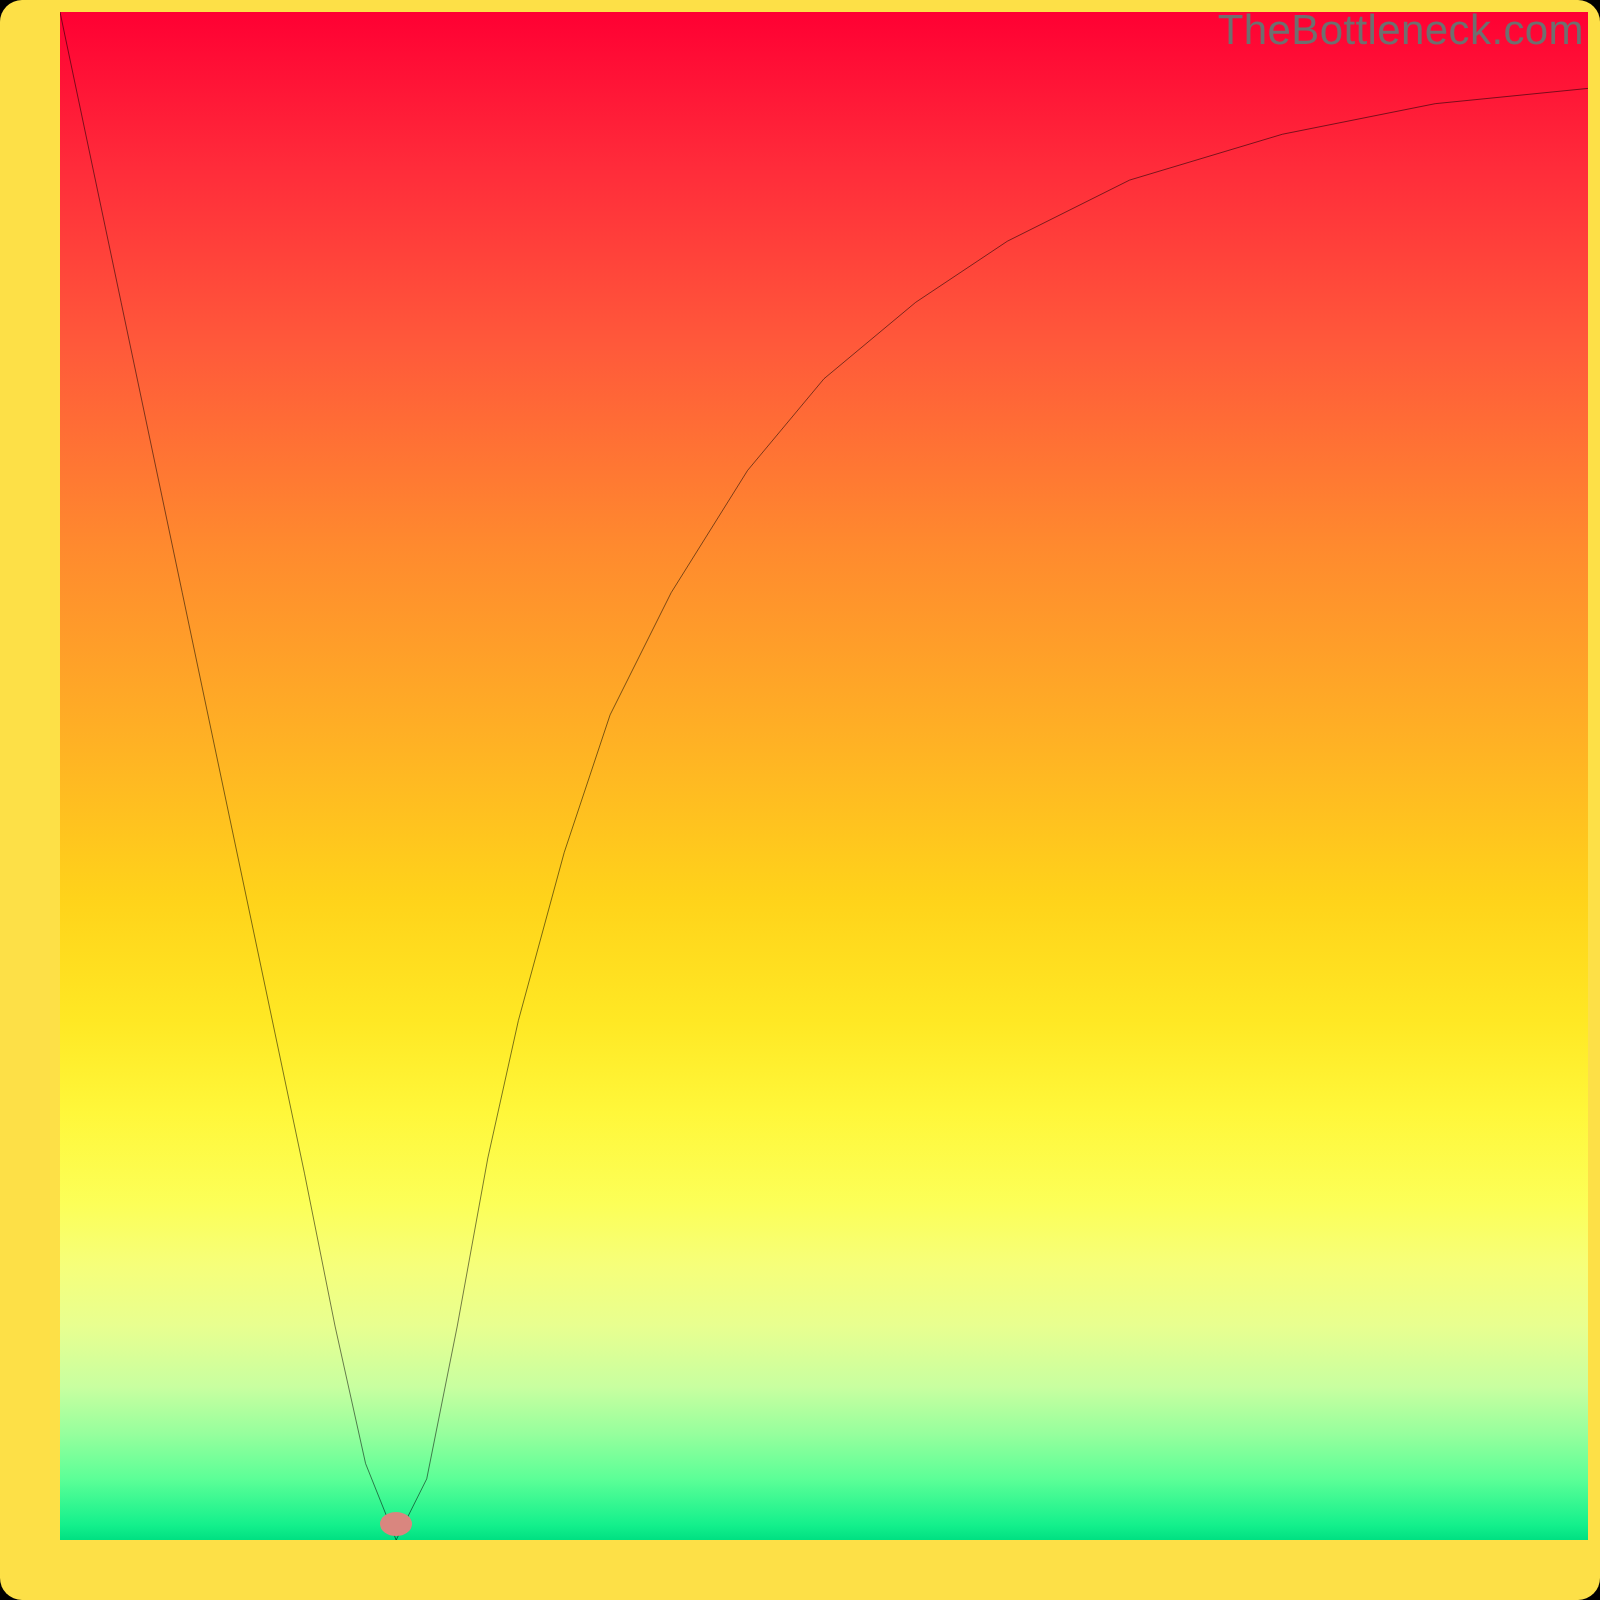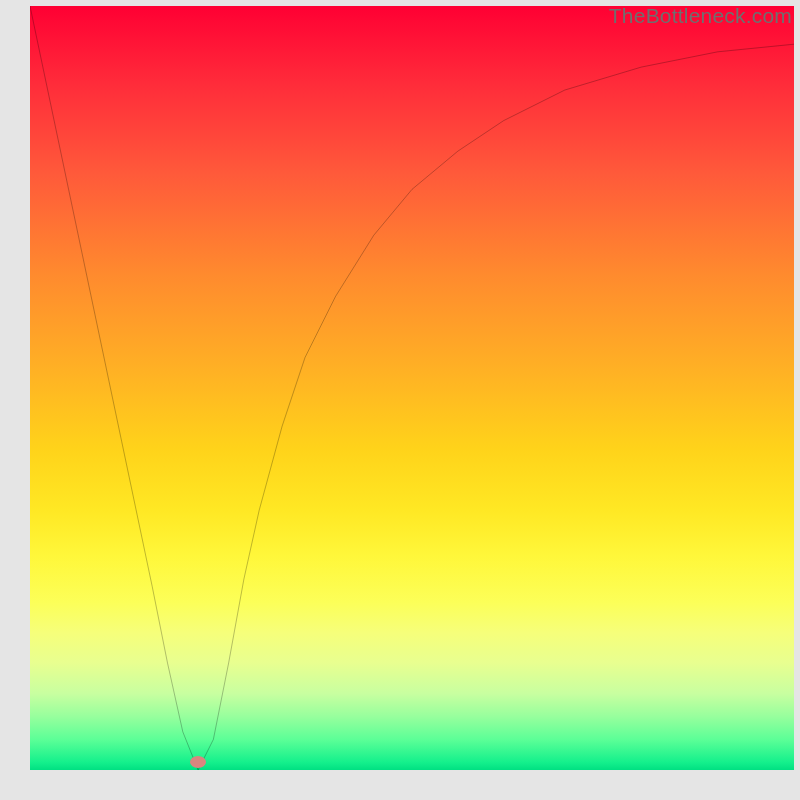--- a/index.html
+++ b/index.html
@@ -8,21 +8,22 @@
     width: 800px;
     height: 800px;
     overflow: hidden;
     background: #000;
     font-family: Arial, Helvetica, sans-serif;
   }
   .frame {
     position: relative;
     width: 800px;
     height: 800px;
-    background: #e5e5e5;
+    background: #fde047;
+    border-radius: 11px;
   }
   .plot-area {
     position: absolute;
     left: 30px;
     top: 6px;
     width: 764px;
     height: 764px;
   }
   .gradient-bg {
     position: absolute;

